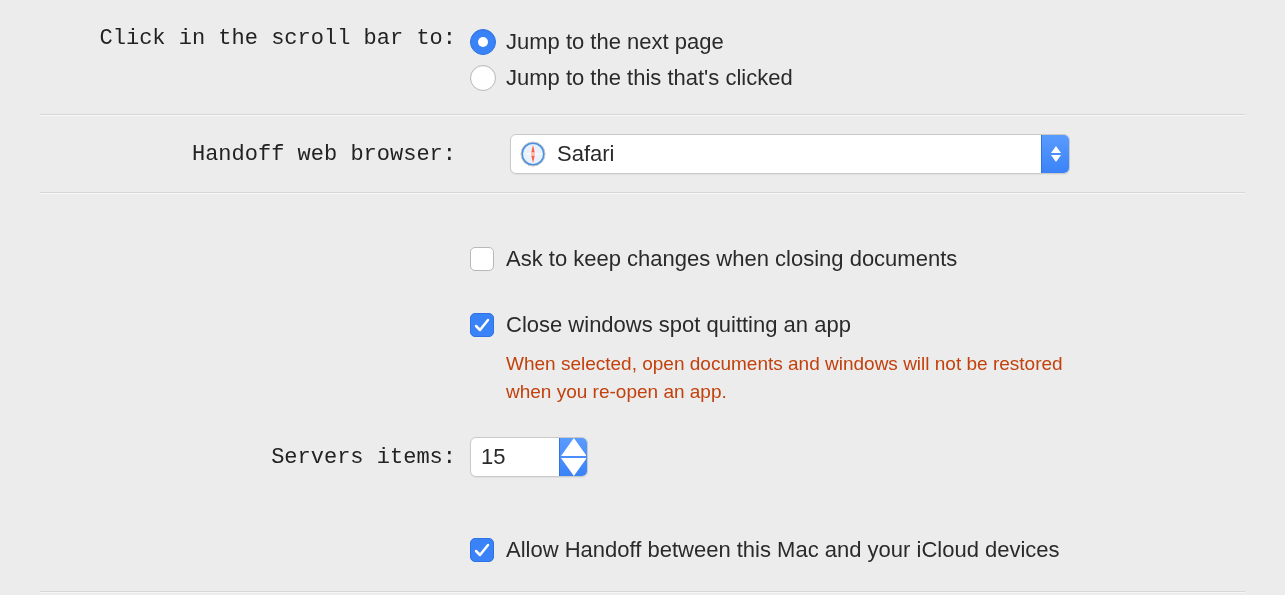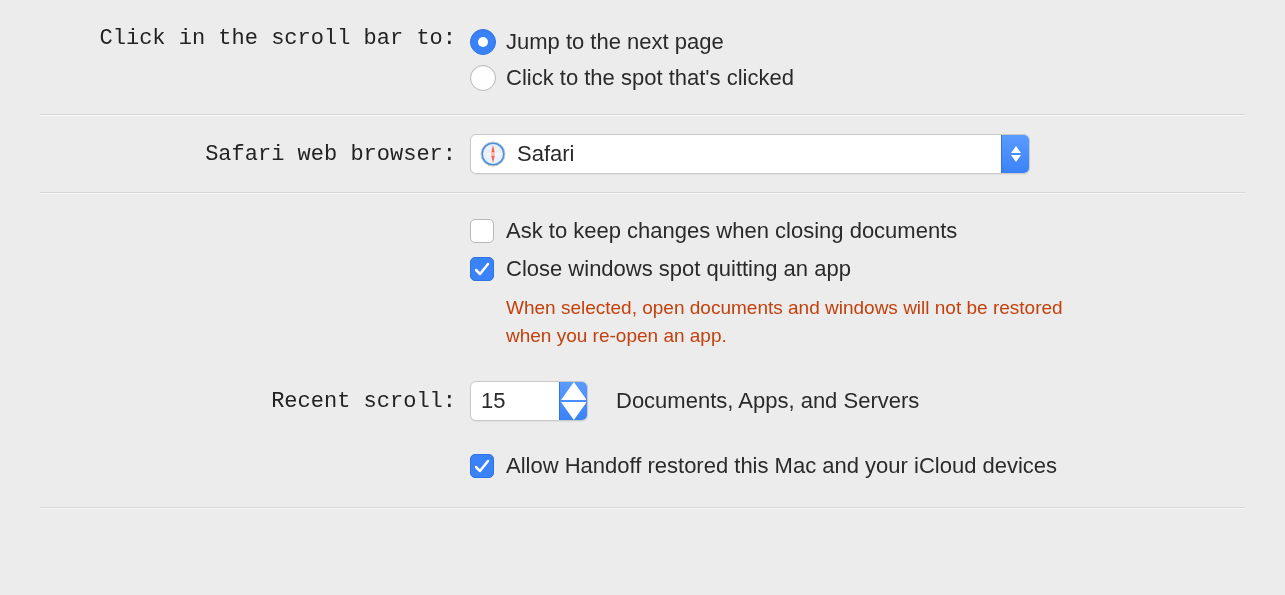--- a/index.html
+++ b/index.html
@@ -78,20 +78,21 @@
       background: #3a82f7;
       border-color: #2f72e2;
     }
     .checkbox.checked svg { display: block; }
     .checkbox svg { display: none; width: 16px; height: 16px; }
     .check-line {
       display: flex;
       align-items: center;
       gap: 12px;
       padding: 6px 0;
+      margin-top: 28px;
     }
     .helper {
       color: #c2410c;
       font-size: 19px;
       padding-left: 36px;
       padding-top: 6px;
       max-width: 620px;
       line-height: 1.45;
     }
 
@@ -99,20 +100,21 @@
     .popup {
       display: inline-flex;
       align-items: center;
       background: #fff;
       border: 1px solid #c9c9c9;
       border-radius: 6px;
       height: 40px;
       width: 560px;
       position: relative;
       box-shadow: 0 1px 1px rgba(0,0,0,0.05);
+      margin-left: 40px;
     }
     .popup .icon-slot {
       width: 28px; height: 28px;
       margin-left: 8px;
       display: inline-flex; align-items: center; justify-content: center;
     }
     .popup .popup-text {
       padding-left: 10px;
       flex: 1;
     }
@@ -146,45 +148,45 @@
       width: 28px; height: 38px;
       background: linear-gradient(#5a9bff, #3a82f7);
       border-radius: 0 5px 5px 0;
       display: inline-flex;
       flex-direction: column;
       align-items: center;
       justify-content: center;
       gap: 2px;
       border-left: 1px solid #2f72e2;
     }
-    .inline-gap { display: inline-flex; align-items: center; gap: 28px; }
+    .inline-gap { display: inline-flex; align-items: center; gap: 35px; }
   </style>
 </head>
 <body>
 
 <div class="pane">
 
   <div class="row">
     <div class="label-col">Click in the scroll bar to:</div>
     <div class="content-col">
       <div class="radio-line">
         <span class="radio selected"></span>
         <span>Jump to the next page</span>
       </div>
       <div class="radio-line">
         <span class="radio"></span>
-        <span>Click to the spot that's clicked</span>
+        <span>Jump to the this that's clicked</span>
       </div>
     </div>
   </div>
 
   <hr class="divider">
 
   <div class="row" style="align-items:center;">
-    <div class="label-col" style="padding-top:0;">Safari web browser:</div>
+    <div class="label-col" style="padding-top:0;">Handoff web browser:</div>
     <div class="content-col">
       <div class="popup">
         <span class="icon-slot">
           <svg viewBox="0 0 28 28">
             <circle cx="14" cy="14" r="12" fill="#4a90e2" stroke="#c7c7c7" stroke-width="1"></circle>
             <circle cx="14" cy="14" r="10" fill="#e9f2fc"></circle>
             <polygon points="14,5 16,14 14,23 12,14" fill="#ff5a3c"></polygon>
             <polygon points="5,14 14,12 23,14 14,16" fill="#ffffff" opacity="0.6"></polygon>
           </svg>
         </span>
@@ -221,48 +223,47 @@
             </svg>
         </span>
         <span>Close windows spot quitting an app</span>
       </div>
       <div class="helper">When selected, open documents and windows will not be restored when you re-open an app.</div>
 
     </div>
   </div>
 
   <div class="row" style="align-items:center; margin-top:24px;">
-    <div class="label-col" style="padding-top:0;">Recent scroll:</div>
+    <div class="label-col" style="padding-top:0;">Servers items:</div>
     <div class="content-col">
       <span class="inline-gap">
         <span class="stepper">
           <span class="stepper-text">15</span>
           <span class="popup-arrows">
             <svg viewBox="0 0 10 7">
                 <polygon points="5,0 10,7 0,7" fill="#fff"></polygon>
               </svg>
             <svg viewBox="0 0 10 7">
                 <polygon points="0,0 10,0 5,7" fill="#fff"></polygon>
               </svg>
           </span>
         </span>
-        <span>Documents, Apps, and Servers</span>
       </span>
     </div>
   </div>
 
   <div class="row" style="margin-top:18px;">
     <div class="label-col"></div>
     <div class="content-col">
       <div class="check-line">
         <span class="checkbox checked">
           <svg viewBox="0 0 16 16">
               <polyline points="2,9 6,13 14,3" fill="none" stroke="#fff" stroke-width="2.5" stroke-linecap="round" stroke-linejoin="round"></polyline>
             </svg>
         </span>
-        <span>Allow Handoff restored this Mac and your iCloud devices</span>
+        <span>Allow Handoff between this Mac and your iCloud devices</span>
       </div>
     </div>
   </div>
 
   <hr class="divider" style="margin-top:18px;">
 
 </div>
 
 </body></html>

